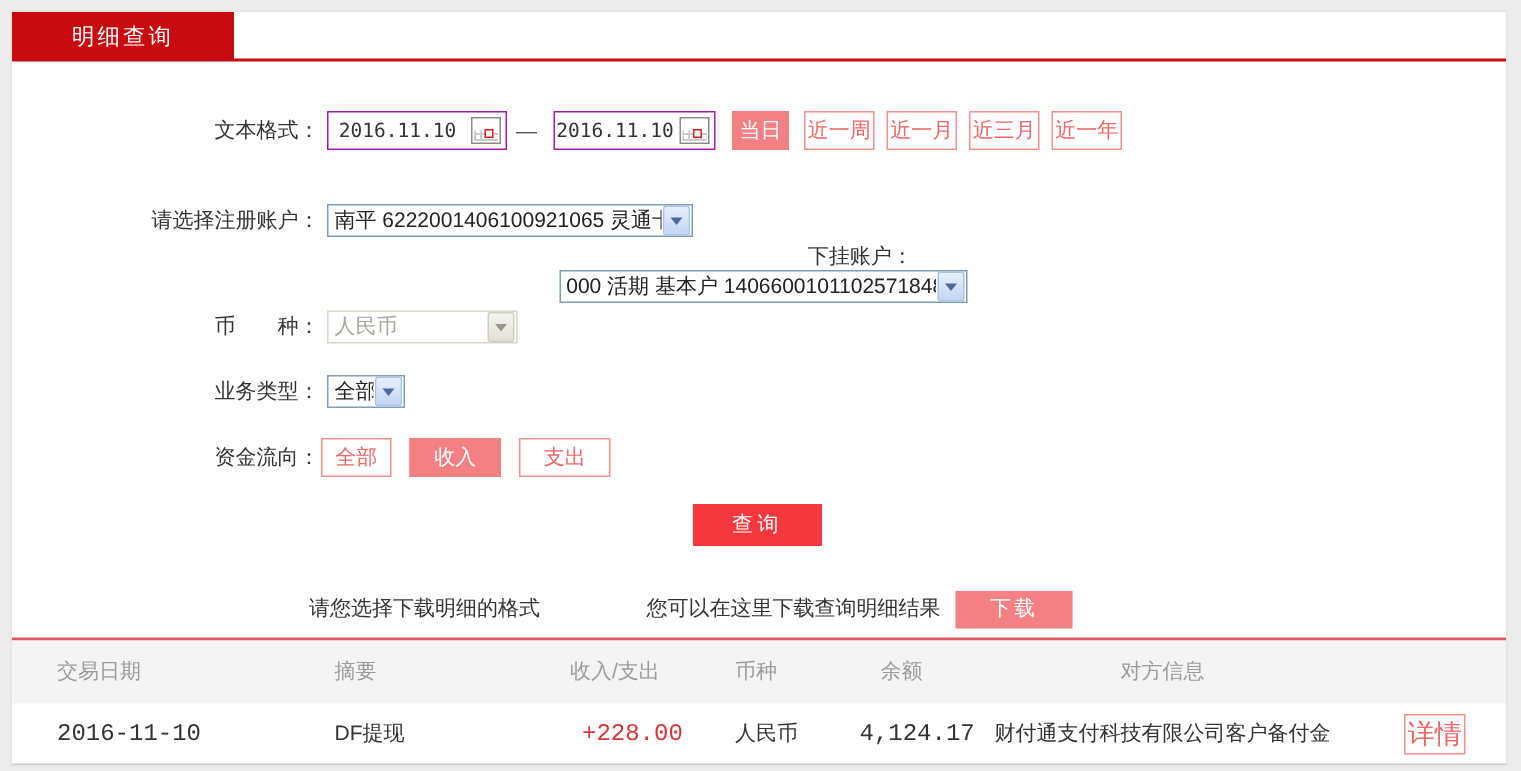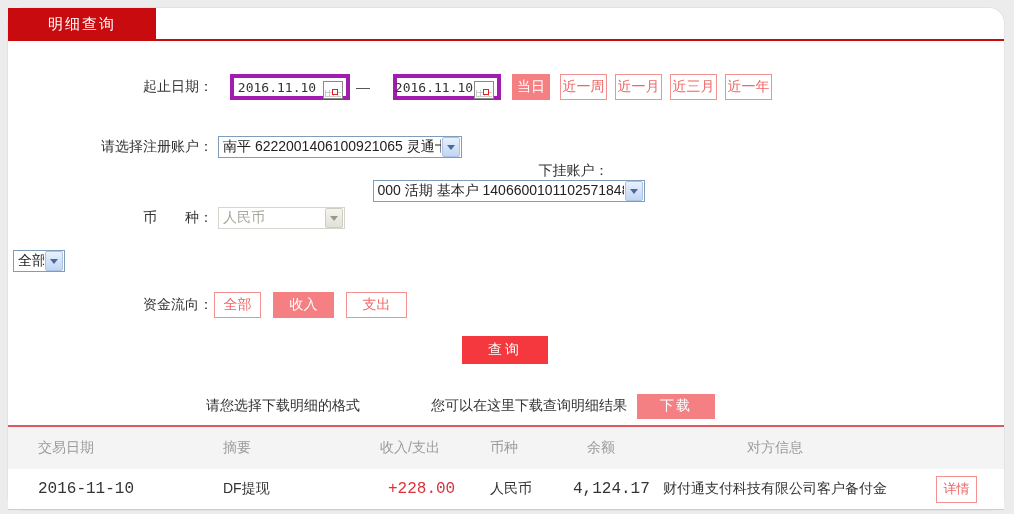--- a/index.html
+++ b/index.html
@@ -8,30 +8,30 @@
     --salmon:#f58084;
     --pink-outline:#f59090;
     --pink-text:#ef6666;
     --amount-red:#d9343c;
     --divider-red:#e0585e;
   }
   *{margin:0;padding:0;}
   html,body{width:1014px;height:514px;overflow:hidden;}
   body{font-family:"Liberation Sans","DejaVu Sans",sans-serif;}
   .page{position:relative;width:1014px;height:514px;background:#ececec;}
-  .panel{position:absolute;left:8px;top:8px;width:996px;height:502px;background:#fff;box-shadow:0 0 0 1px #e3e3e3;border-radius:15px;}
+  .panel{position:absolute;left:8px;top:8px;width:996px;height:502px;background:#fff;box-shadow:0 0 0 1px #e3e3e3;}
   .tab{position:absolute;left:0;top:0;width:148px;height:32px;background:var(--brand-red);color:#fff;
        font-size:15px;display:flex;align-items:center;justify-content:center;letter-spacing:2px;cursor:pointer;}
   .tab-underline{position:absolute;left:0;top:31px;width:100%;height:2px;background:var(--brand-red);}
 
   .frow{position:absolute;left:0;width:100%;height:26px;display:flex;align-items:center;font-size:14px;color:#333;}
   .flabel{width:205px;text-align:right;flex:none;}
 
-  .date-input{position:relative;width:120px;height:26px;border:4px solid #a21caf;background:#fff;
-              margin-left:17px;box-sizing:border-box;flex:none;cursor:text;}
+  .date-input{position:relative;width:120px;height:26px;border:1px solid #a21caf;background:#fff;
+              margin-left:5px;box-sizing:border-box;flex:none;cursor:text;}
   .date-input.w2{width:108px;}
   .date-text{position:absolute;left:0;right:26px;top:0;bottom:0;display:flex;align-items:center;justify-content:center;
              font-family:"DejaVu Sans Mono",monospace;font-size:13px;color:#333;}
   .cal{position:absolute;right:3px;top:3px;width:20px;height:18px;border:1px solid #8a8a8a;background:#fff;box-sizing:border-box;cursor:pointer;}
   .cal .top{height:4px;background:#2f6fd0;}
   .cal .stripe{height:2px;background:#f0a030;}
   .cal .grid{position:absolute;left:1px;right:1px;top:8px;bottom:1px;
              background-image:repeating-linear-gradient(0deg,#ccc 0 1px,transparent 1px 4px),
                               repeating-linear-gradient(90deg,#ccc 0 1px,transparent 1px 4px);}
   .cal .dot{position:absolute;right:4px;bottom:3px;width:6px;height:6px;border:1px solid #d22;background:#fff;box-sizing:border-box;}
@@ -81,34 +81,34 @@
   .c4{width:83px;flex:none;box-sizing:border-box;}
   .c5{width:90px;flex:none;box-sizing:border-box;}
   .c6{flex:1;box-sizing:border-box;white-space:nowrap;overflow:hidden;}
   .c7{width:68px;flex:none;display:flex;align-items:center;}
   .thead .c6{padding-left:84px;}
   .thead .c5{padding-left:14px;}
   .trow .c3{padding-left:8px;}
   .mono{font-family:Liberation Mono, monospace;font-size:16px;}
   .amount{color:var(--amount-red);}
   .detail-btn{width:41px;height:27px;box-sizing:border-box;border:1px solid var(--pink-outline);color:var(--pink-text);
-              background:#fff;font-size:13px;display:flex;align-items:center;justify-content:center;cursor:pointer;
+              background:#fff;font-size:18px;display:flex;align-items:center;justify-content:center;cursor:pointer;
               font-family:"Liberation Sans","DejaVu Sans",sans-serif;}
 </style>
 </head>
 <body>
 
 <div class="page">
   <div class="panel">
 
     <div class="tab">明细查询</div>
     <div class="tab-underline"></div>
 
     <div class="frow" style="top:66px;">
-      <span class="flabel">起止日期：</span>
+      <span class="flabel">文本格式：</span>
       <span class="date-input">
         <span class="date-text">2016.11.10</span>
         <span class="cal">
           <span class="top"></span>
           <span class="stripe"></span>
           <span class="grid"></span>
           <span class="dot"></span>
         </span>
       </span>
       <span class="dash">—</span>
@@ -152,20 +152,21 @@
       <span class="flabel">币　　种：</span>
       <div class="xpsel disabled" style="width:127px;">
         <span class="xpsel-value">人民币</span>
         <span class="xpsel-btn">
             <i class="tri"></i>
           </span>
       </div>
     </div>
 
     <div class="frow" style="top:240px;">
+      <span class="flabel">业务类型：</span>
       <div class="xpsel" style="width:52px;">
         <span class="xpsel-value">全部</span>
         <span class="xpsel-btn">
             <i class="tri"></i>
           </span>
       </div>
     </div>
 
     <div class="frow" style="top:284px;">
       <span class="flabel">资金流向：</span>

